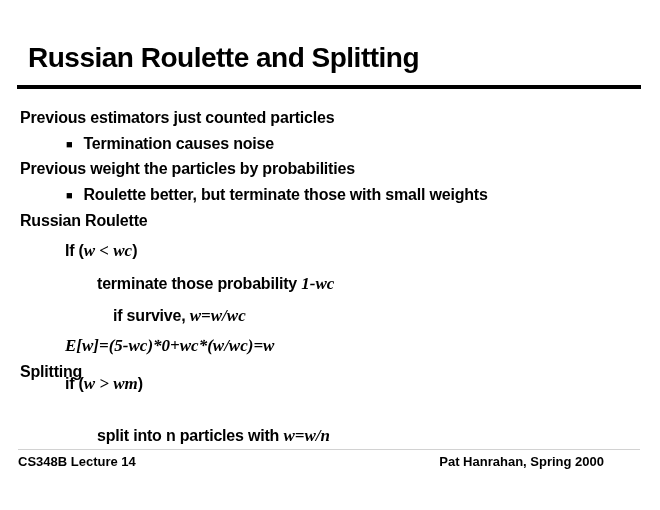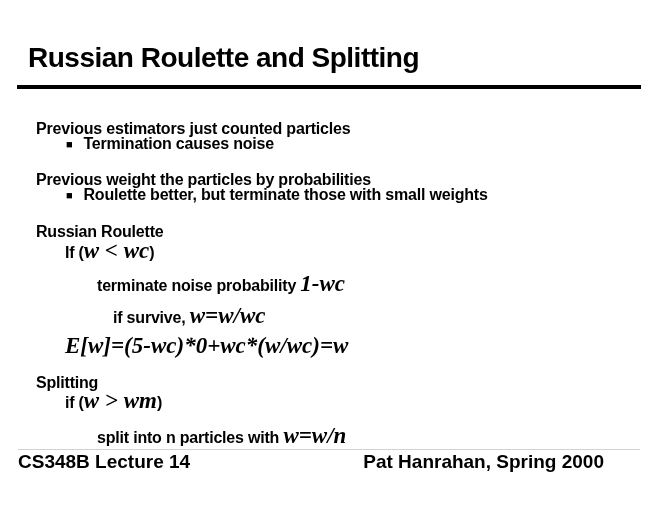--- a/index.html
+++ b/index.html
@@ -39,82 +39,82 @@
     inset: 0;
   }
   .line {
     position: absolute;
     white-space: nowrap;
     font-size: 16px;
     font-weight: bold;
     line-height: 20px;
     letter-spacing: -0.2px;
   }
-  .indent-0 { left: 36px; margin-top: 11px; }
+  .indent-0 { left: 20px; }
   .indent-1 { left: 66px; }
   .indent-2 { left: 65px; }
   .indent-3 { left: 97px; }
   .line:nth-child(1)  { top: 108px; }
   .line:nth-child(2)  { top: 134px; }
   .line:nth-child(3)  { top: 159px; }
   .line:nth-child(4)  { top: 185px; }
   .line:nth-child(5)  { top: 211px; }
   .line:nth-child(6)  { top: 241px; }
   .line:nth-child(7)  { top: 274px; }
   .line:nth-child(8)  { top: 306px; margin-left: 16px; }
   .line:nth-child(9)  { top: 336px; }
   .line:nth-child(10) { top: 362px; }
-  .line:nth-child(11) { top: 391px; }
+  .line:nth-child(11) { top: 374px; }
   .line:nth-child(12) { top: 426px; text-align: right; }
   .bullet {
     display: inline-block;
     font-size: 11px;
     margin-right: 11px;
     vertical-align: 1px;
   }
   .math {
     font-family: "Liberation Serif", serif;
     font-style: italic;
     font-weight: bold;
-    font-size: 23px;
+    font-size: 17px;
     letter-spacing: 0;
   }
   .footer-rule {
     position: absolute;
     left: 18px;
     top: 449px;
     width: 622px;
     height: 1px;
     background: #d2d2d2;
   }
   .footer-left, .footer-right {
     position: absolute;
     top: 454px;
-    font-size: 19px;
+    font-size: 13px;
     font-weight: bold;
     line-height: 16px;
     white-space: nowrap;
   }
   .footer-left  { left: 18px; }
   .footer-right { right: 56px; margin-left: 29px; }
 </style>
 </head>
 <body>
 
 <div class="slide">
   <h1 class="title">Russian Roulette and Splitting</h1>
   <div class="title-rule"></div>
   <div class="body">
       <div class="line indent-0"><span class="sans">Previous estimators just counted particles</span></div>
       <div class="line indent-1"><span class="bullet">■</span><span class="sans">Termination causes noise</span></div>
       <div class="line indent-0"><span class="sans">Previous weight the particles by probabilities</span></div>
       <div class="line indent-1"><span class="bullet">■</span><span class="sans">Roulette better, but terminate those with small weights</span></div>
       <div class="line indent-0"><span class="sans">Russian Roulette</span></div>
       <div class="line indent-2"><span class="sans">If (</span><span class="math">w &lt; wc</span><span class="sans">)</span></div>
-      <div class="line indent-3"><span class="sans">terminate noise probability </span><span class="math">1-wc</span></div>
+      <div class="line indent-3"><span class="sans">terminate those probability </span><span class="math">1-wc</span></div>
       <div class="line indent-3"><span class="sans">if survive, </span><span class="math">w=w/wc</span></div>
       <div class="line indent-2"><span class="math">E[w]=(5-wc)*0+wc*(w/wc)=w</span></div>
       <div class="line indent-0"><span class="sans">Splitting</span></div>
       <div class="line indent-2"><span class="sans">if (</span><span class="math">w &gt; wm</span><span class="sans">)</span></div>
       <div class="line indent-3"><span class="sans">split into n particles with </span><span class="math">w=w/n</span></div>
     </div>
   <div class="footer-rule"></div>
   <div class="footer-left">CS348B Lecture 14</div>
   <div class="footer-right">Pat Hanrahan, Spring 2000</div>
 </div>

